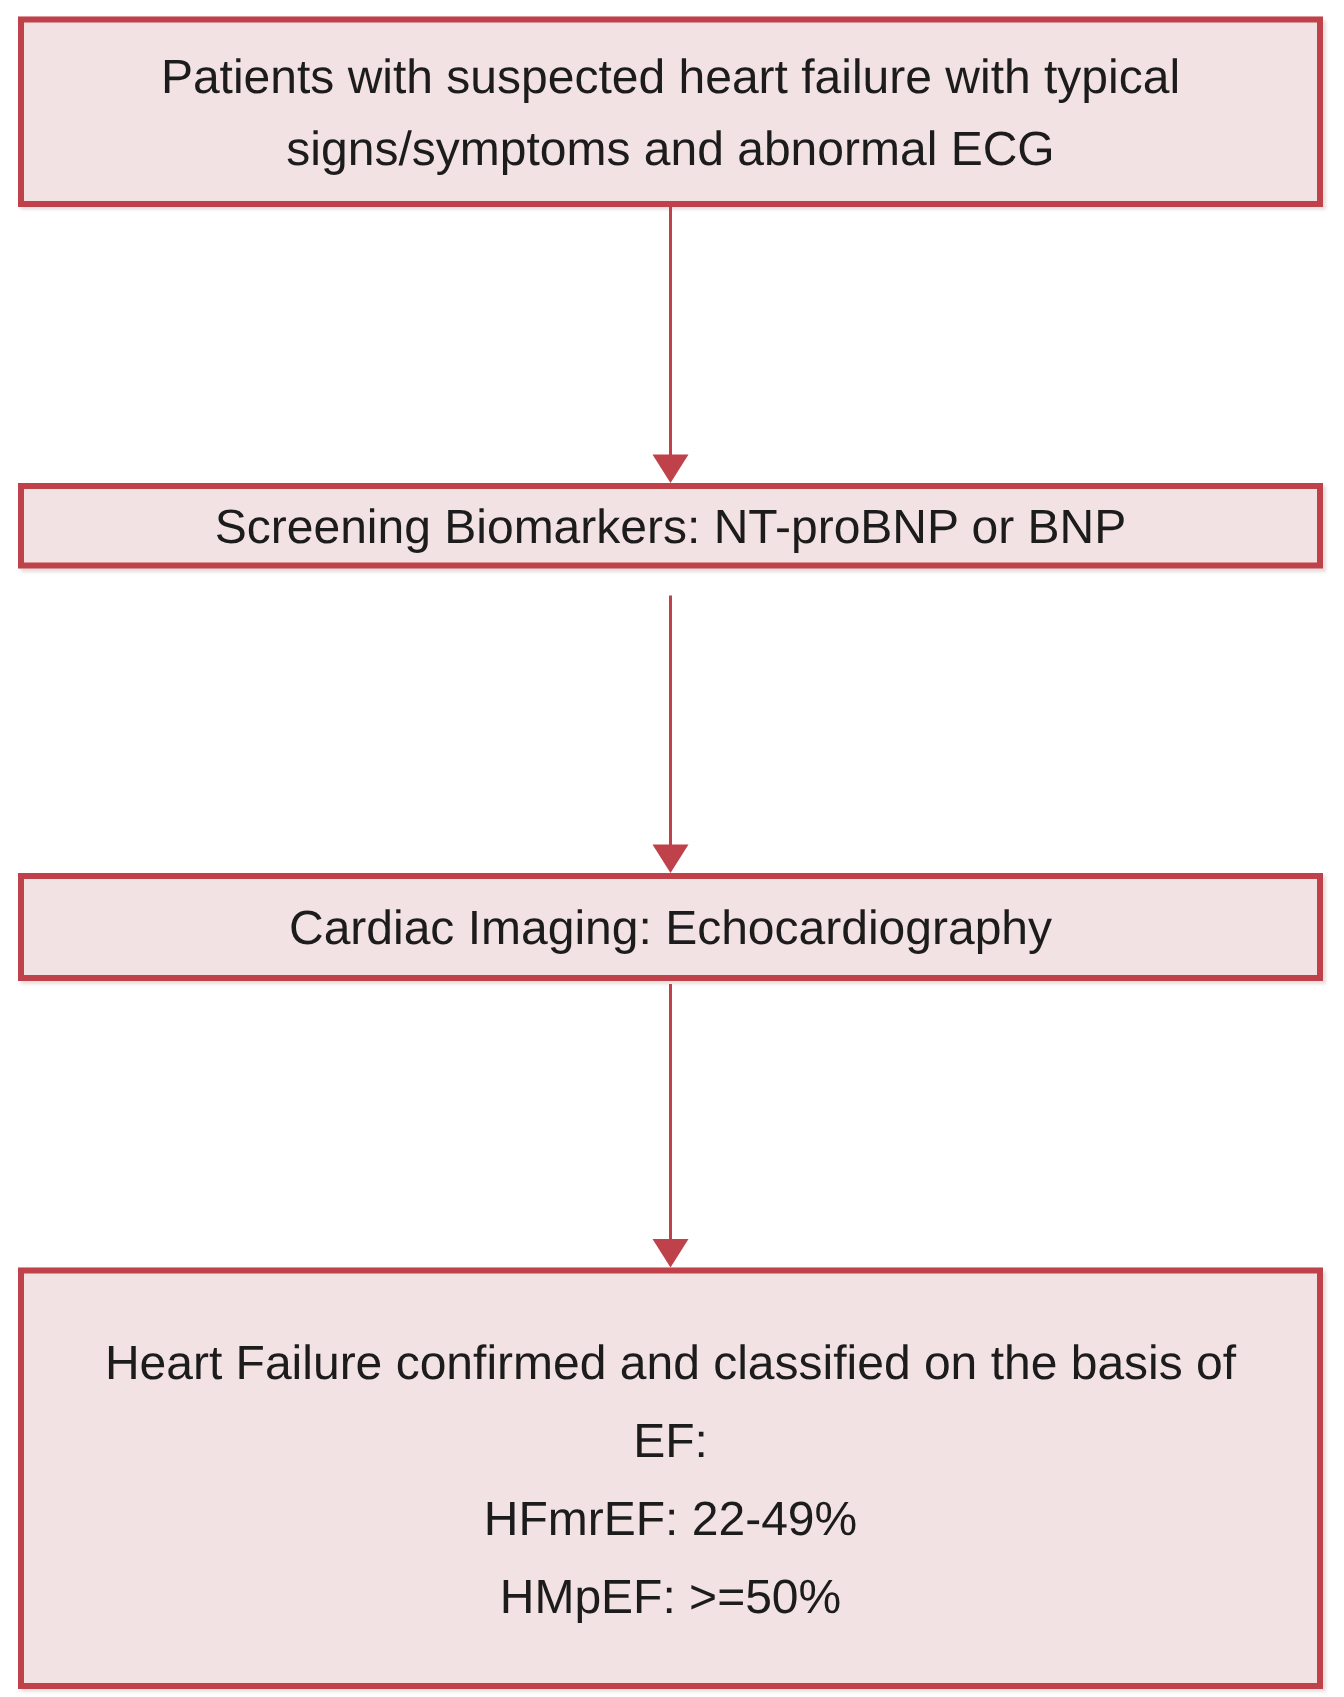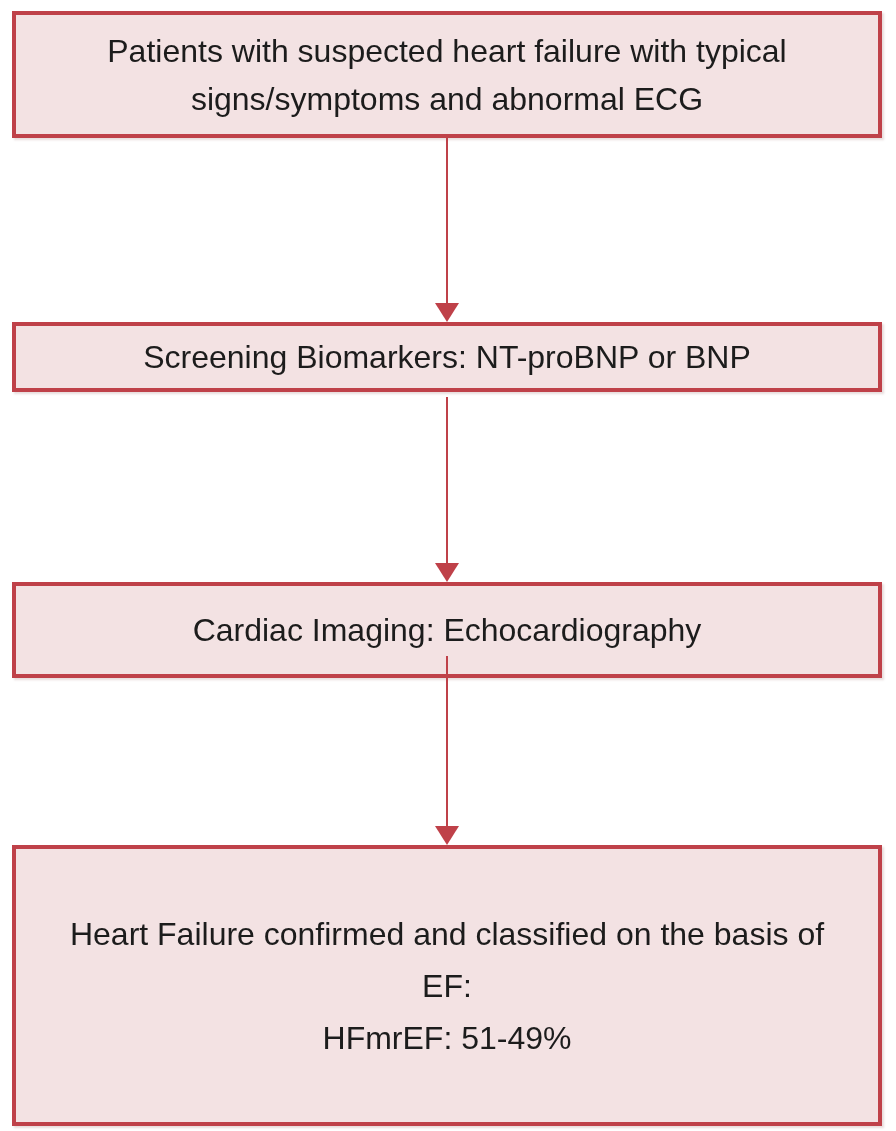--- a/index.html
+++ b/index.html
@@ -32,26 +32,26 @@
     font-size: 32px;
     line-height: 48px;
   }
   #node-patients {
     top: 11px;
     height: 127px;
     padding: 0 51px;
   }
   #node-biomarkers {
     top: 322px;
-    height: 70px;
+    height: 57px;
     padding: 0 40px;
   }
   #node-imaging {
     top: 582px;
-    height: 96px;
+    height: 72px;
     padding: 0 40px;
   }
   #node-classification {
     top: 845px;
     height: 281px;
     padding: 1px 40px;
     line-height: 52px;
   }
   #node-classification .wrap-line {
     max-width: 760px;
@@ -110,16 +110,17 @@
     <div>Cardiac Imaging: Echocardiography</div>
   </div>
 
   <div class="arrow" id="arrow-3">
     <div class="arrow-line"></div>
     <div class="arrow-head"></div>
   </div>
 
   <div class="flow-node" id="node-classification">
     <div class="wrap-line">Heart Failure confirmed and classified on the basis of EF:</div>
-    <div>HFmrEF: 51-49%</div>
+    <div>HFmrEF: 22-49%</div>
+    <div>HMpEF: &gt;=50%</div>
   </div>
 
 </div>
 
 </body></html>

